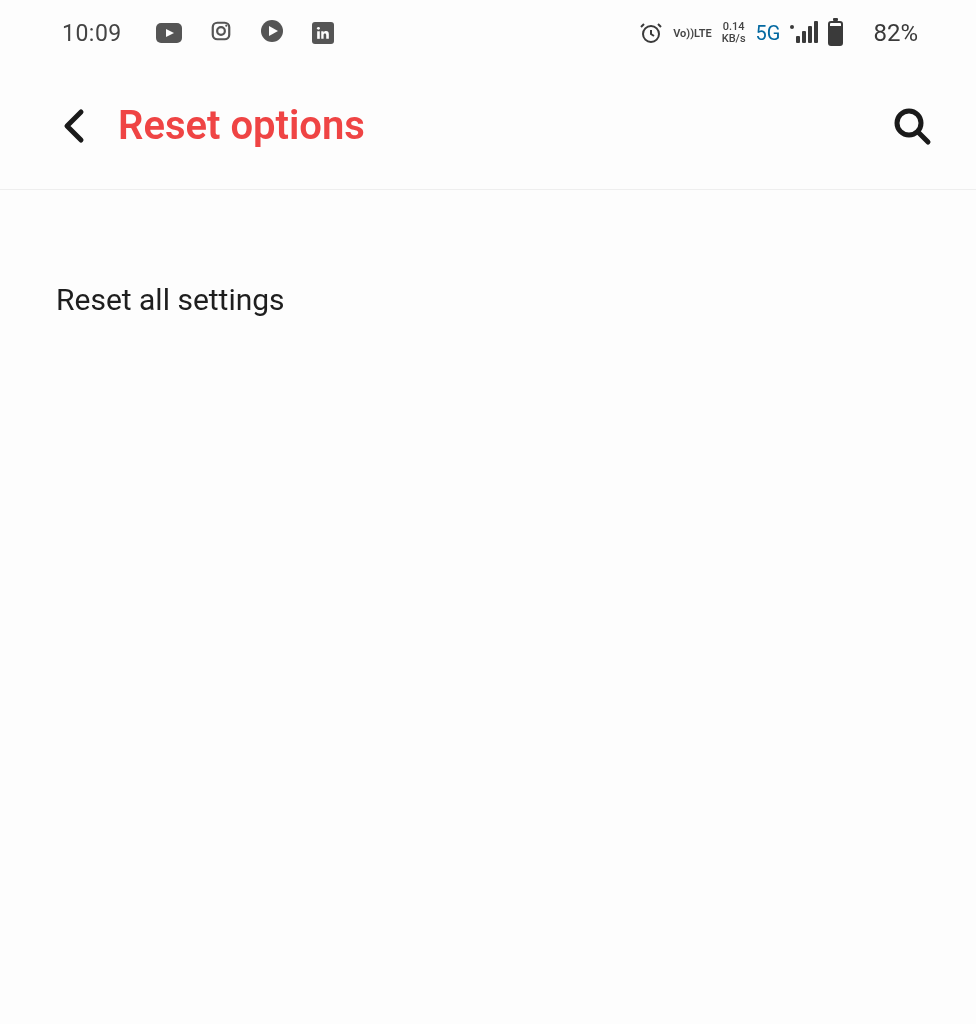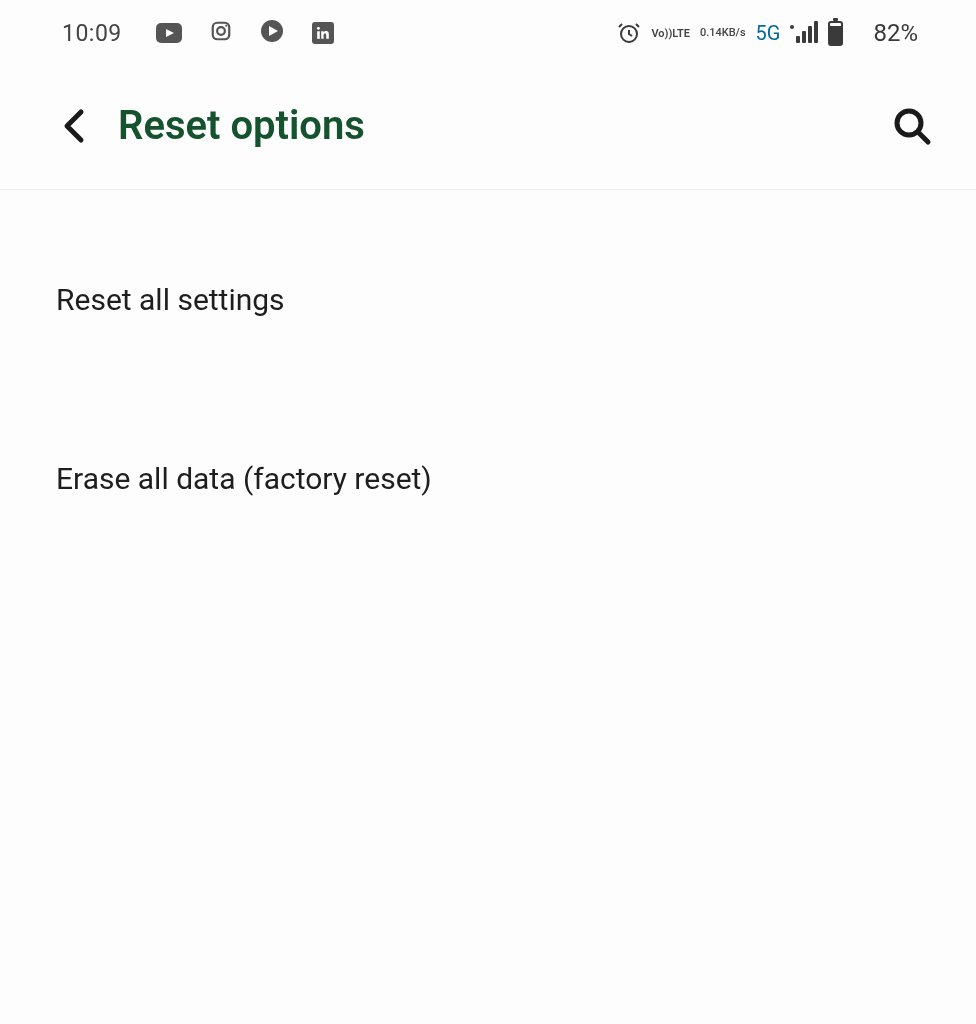--- a/index.html
+++ b/index.html
@@ -43,21 +43,21 @@
       align-items: center;
       justify-content: center;
     }
     .status-right {
       display: flex;
       align-items: center;
       gap: 10px;
     }
     .status-net-speed {
       display: flex;
-      flex-direction: row;
+      flex-direction: column;
       align-items: center;
       font-size: 11px;
       line-height: 1.1;
       color: #444;
       font-weight: 500;
     }
     .status-lte {
       display: flex;
       align-items: center;
       font-size: 11px;
@@ -133,21 +133,21 @@
       width: 40px;
       height: 40px;
       display: flex;
       align-items: center;
       justify-content: center;
       cursor: pointer;
     }
     .page-title {
       font-size: 40px;
       font-weight: 600;
-      color: #14532d;
+      color: #ef4444;
       margin-left: 24px;
       flex: 1;
     }
     .search-btn {
       width: 44px;
       height: 44px;
       display: flex;
       align-items: center;
       justify-content: center;
       cursor: pointer;
@@ -250,16 +250,13 @@
       <circle cx="17" cy="17" r="12" fill="none" stroke="#1a1a1a" stroke-width="5"></circle>
       <line x1="26" y1="26" x2="36" y2="36" stroke="#1a1a1a" stroke-width="5" stroke-linecap="round"></line>
     </svg>
   </div>
 </div>
 
 <div class="options-list">
   <div class="option-item">
     <div class="option-label">Reset all settings</div>
   </div>
-  <div class="option-item">
-    <div class="option-label">Erase all data (factory reset)</div>
-  </div>
 </div>
 
 </body></html>

